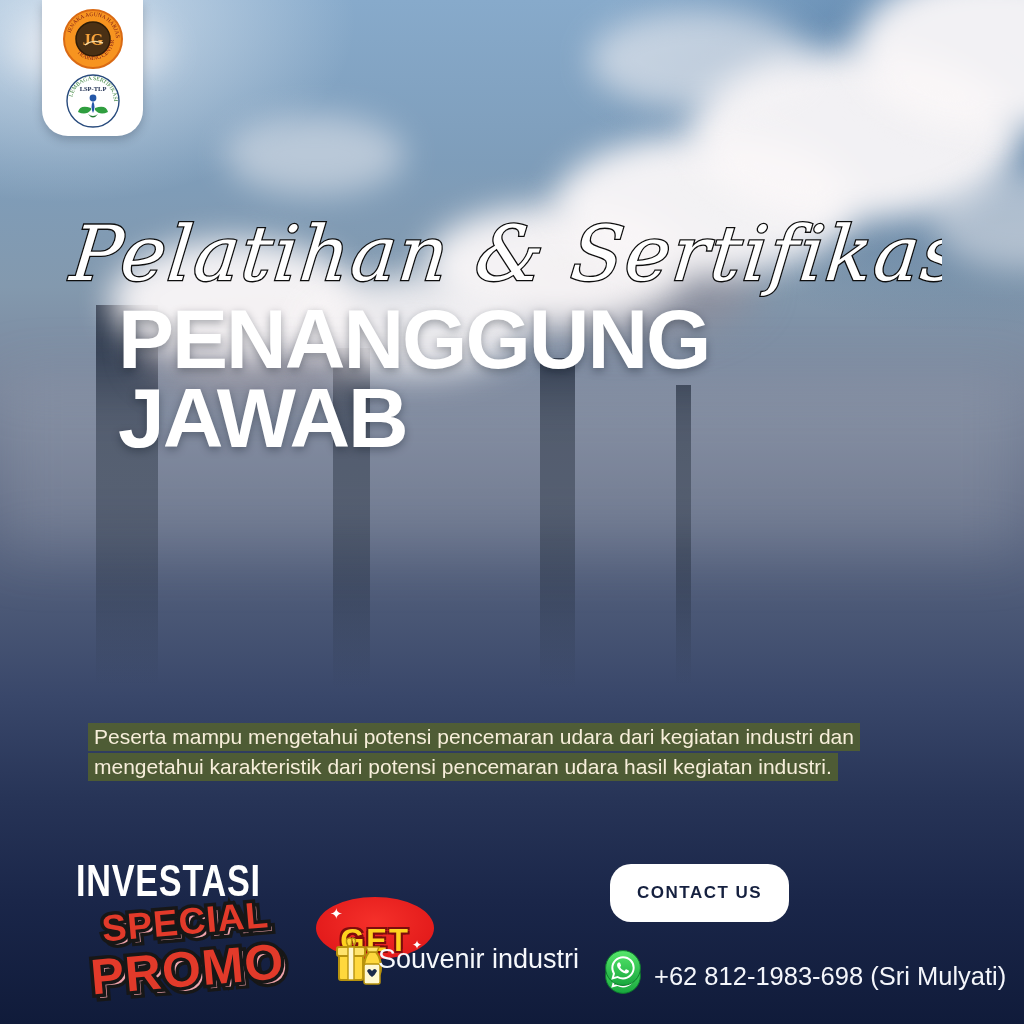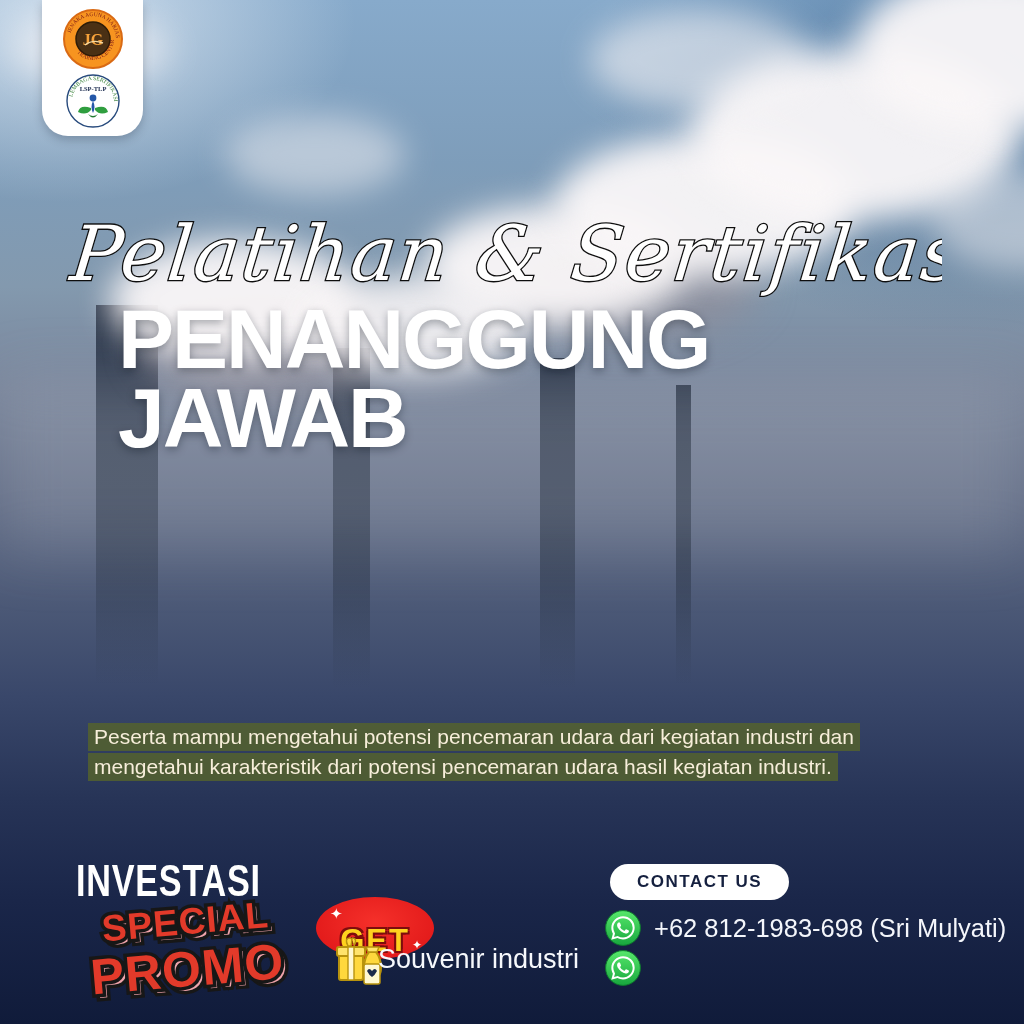--- a/index.html
+++ b/index.html
@@ -43,23 +43,23 @@
     border-radius:50%;display:flex;align-items:flex-end;justify-content:center;}
   .get-label{color:#ffd21e;font-weight:bold;font-size:31px;letter-spacing:2px;
     text-shadow:-2px -2px 0 #7d0d0d,2px -2px 0 #7d0d0d,-2px 2px 0 #7d0d0d,2px 2px 0 #7d0d0d;}
   .sparkle{position:absolute;color:#ffffff;font-size:15px;}
   .sparkle.s1{left:330px;top:905px;}
   .sparkle.s2{left:412px;top:938px;font-size:12px;}
   .gift-svg{left:336px;top:934px;}
   .souvenir{left:378px;top:944px;color:#f6f8fc;font-size:27px;}
   
   .contact-btn{left:610px;top:864px;background:#ffffff;color:#15203f;font-weight:bold;font-size:17px;
-    letter-spacing:1.5px;padding:8px 27px;border-radius:21px;border:none;cursor:pointer;}
+    letter-spacing:1.5px;padding:19px 27px;border-radius:21px;border:none;cursor:pointer;}
   .phone-row{position:absolute;display:flex;align-items:center;gap:13px;color:#f4f6fb;font-size:25.5px;}
-  .phone-row.r1{left:605px;top:910px;}
+  .phone-row.r1{left:605px;top:958px;}
   .phone-row.r2{left:605px;top:950px;}
   .tiny-arc{font-size:5.6px;font-family:"Liberation Serif",serif;}
 </style>
 </head>
 <body>
 
 <div class="poster">
 
   <div class="stack" style="left:96px;top:305px;width:62px;height:380px;"></div>
   <div class="stack" style="left:333px;top:348px;width:37px;height:340px;"></div>

